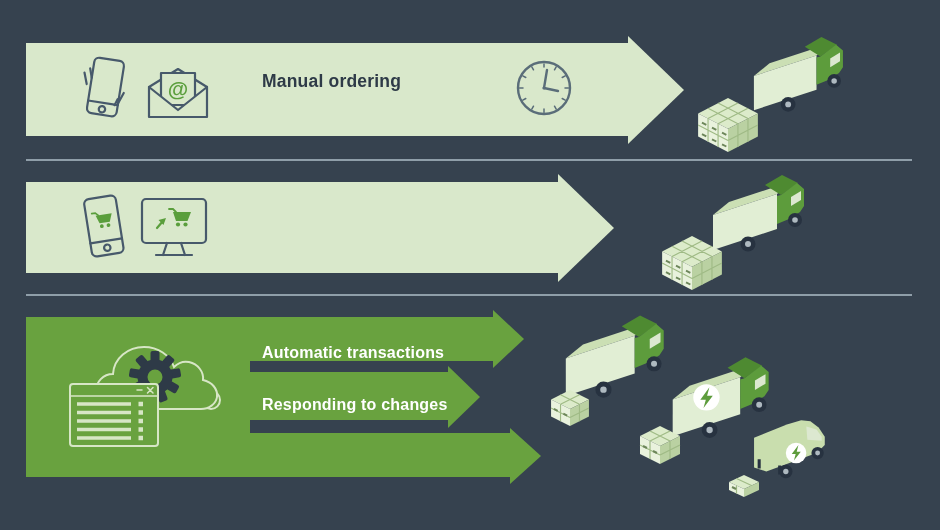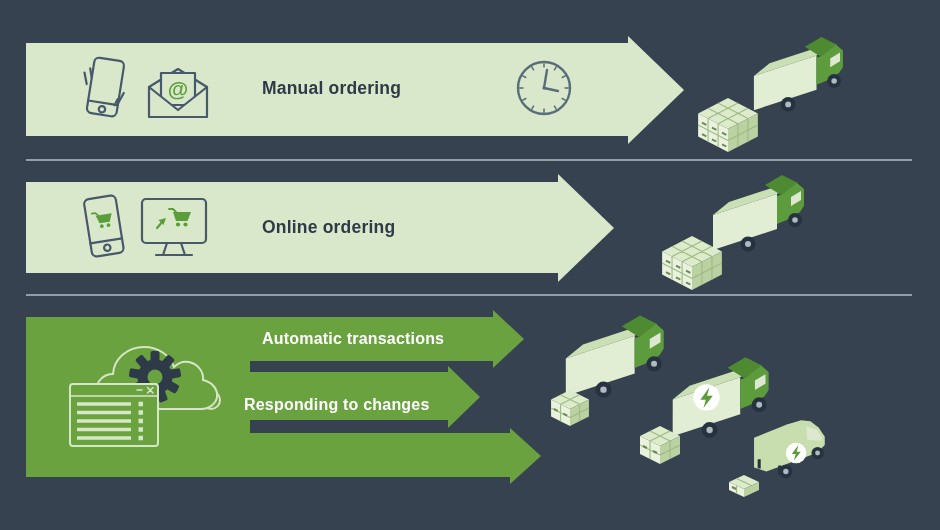--- a/index.html
+++ b/index.html
@@ -128,21 +128,21 @@
     </g>
   </svg>
 
   <svg style="left:146px;top:66px;" width="64" height="54" viewBox="0 0 64 54">
     <path class="s-outline" d="M3,21 L32,3 L61,21"></path>
     <rect class="letter" x="15" y="7" width="34" height="32"></rect>
     <text class="at-text" x="32" y="30">@</text>
     <polygon class="pocket" points="3,21 32,44 61,21 61,51 3,51"></polygon>
   </svg>
 
-  <div class="band-label" style="left:262px;top:42px;height:93px;">Manual ordering</div>
+  <div class="band-label" style="left:262px;top:35px;height:93px;">Manual ordering</div>
 
   <svg style="left:515px;top:59px;" width="58" height="58" viewBox="0 0 58 58">
     <circle class="c-outline" cx="29" cy="29" r="26"></circle>
     <path class="c-tick" d="M29,8 L29,5 M39.5,10.8 L41.2,7.8 M47.2,18.5 L50.2,16.8 M50,29 L53.5,29 M47.2,39.5 L50.2,41.2 M39.5,47.2 L41.2,50.2 M29,50 L29,53.5 M18.5,47.2 L16.8,50.2 M10.8,39.5 L7.8,41.2 M8,29 L4.5,29 M10.8,18.5 L7.8,16.8 M18.5,10.8 L16.8,7.8"></path>
     <path class="c-outline" stroke-width="2.2" d="M29,29 L32,11 M29,29 L43,32"></path>
     <circle cx="29" cy="29" r="1.6" fill="var(--clock-outline)"></circle>
   </svg>
 
   <svg style="left:698px;top:98px;" width="60" height="54" viewBox="0 0 62 56">
       <use href="#stack-large"></use>
@@ -166,21 +166,20 @@
   </svg>
 
   <svg style="left:140px;top:197px;" width="68" height="62" viewBox="0 0 68 62">
     <rect class="s-outline" x="2" y="2" width="64" height="44" rx="4"></rect>
     <path class="s-outline" d="M27,46 L23,58 M41,46 L45,58 M16,58 L52,58" stroke-width="2"></path>
     <use href="#cart" transform="translate(28,11)"></use>
     <path class="g-stroke" stroke-width="2.2" d="M17,31 L23,24"></path>
     <polygon class="f-green" points="26,21 18.5,23 23.5,28"></polygon>
   </svg>
 
-  <div class="band-label" style="left:262px;top:182px;height:91px;">Online ordering</div>
 
   <svg style="left:662px;top:236px;" width="60" height="54" viewBox="0 0 62 56">
       <use href="#stack-large"></use>
     </svg>
   <svg style="left:703px;top:170px;" width="104" height="92" viewBox="0 0 104 92">
       <use href="#truck"></use>
     </svg>
 
   <div class="divider" style="top:294px;"></div>
 
@@ -209,25 +208,25 @@
 
   <svg style="left:69px;top:383px;" width="90" height="64" viewBox="0 0 90 64">
     <rect class="win-frame" x="1" y="1" width="88" height="62" rx="3"></rect>
     <path class="win-line" d="M1,13 L89,13 M68,7 L73,7 M78.5,4.5 L84,10 M84,4.5 L78.5,10"></path>
     <path class="win-bar" d="M8,21 L62,21 M8,29.5 L62,29.5 M8,38 L62,38 M8,46.5 L62,46.5 M8,55 L62,55"></path>
     <path class="win-dot" d="M69.5,21 l4.5,0 M69.5,29.5 l4.5,0 M69.5,38 l4.5,0 M69.5,46.5 l4.5,0 M69.5,55 l4.5,0"></path>
   </svg>
 
   <div class="arrow-body" style="left:250px;top:317px;width:243px;height:44px;"></div>
   <div class="tri green" style="left:493px;top:310px;border-top:29px solid transparent;border-bottom:29px solid transparent;border-left-width:31px;"></div>
-  <div class="arrow-label" style="left:262px;top:317px;height:44px;">Automatic transactions</div>
+  <div class="arrow-label" style="left:262px;top:331px;height:44px;">Automatic transactions</div>
 
   <div class="arrow-body" style="left:250px;top:372px;width:198px;height:48px;"></div>
   <div class="tri green" style="left:448px;top:366px;border-top:31px solid transparent;border-bottom:31px solid transparent;border-left-width:32px;"></div>
-  <div class="arrow-label" style="left:244px;top:372px;height:66px;">Responding to changes</div>
+  <div class="arrow-label" style="left:262px;top:372px;height:66px;">Responding to changes</div>
 
   <div class="arrow-body" style="left:250px;top:433px;width:260px;height:44px;"></div>
   <div class="tri green" style="left:510px;top:428px;border-top:28px solid transparent;border-bottom:28px solid transparent;border-left-width:31px;"></div>
 
   <svg style="left:555px;top:310px;" width="112" height="99" viewBox="0 0 104 92">
       <use href="#truck"></use>
     </svg>
   <svg style="left:551px;top:390px;" width="38" height="36" viewBox="0 0 40 38">
       <use href="#stack-small"></use>
     </svg>

